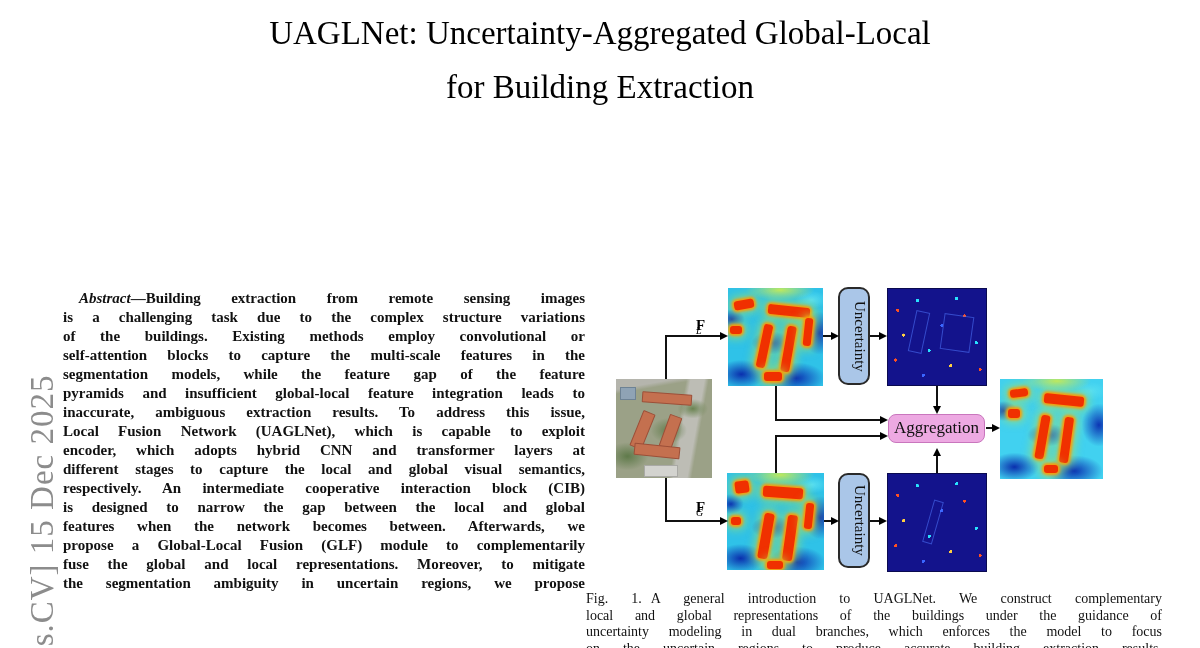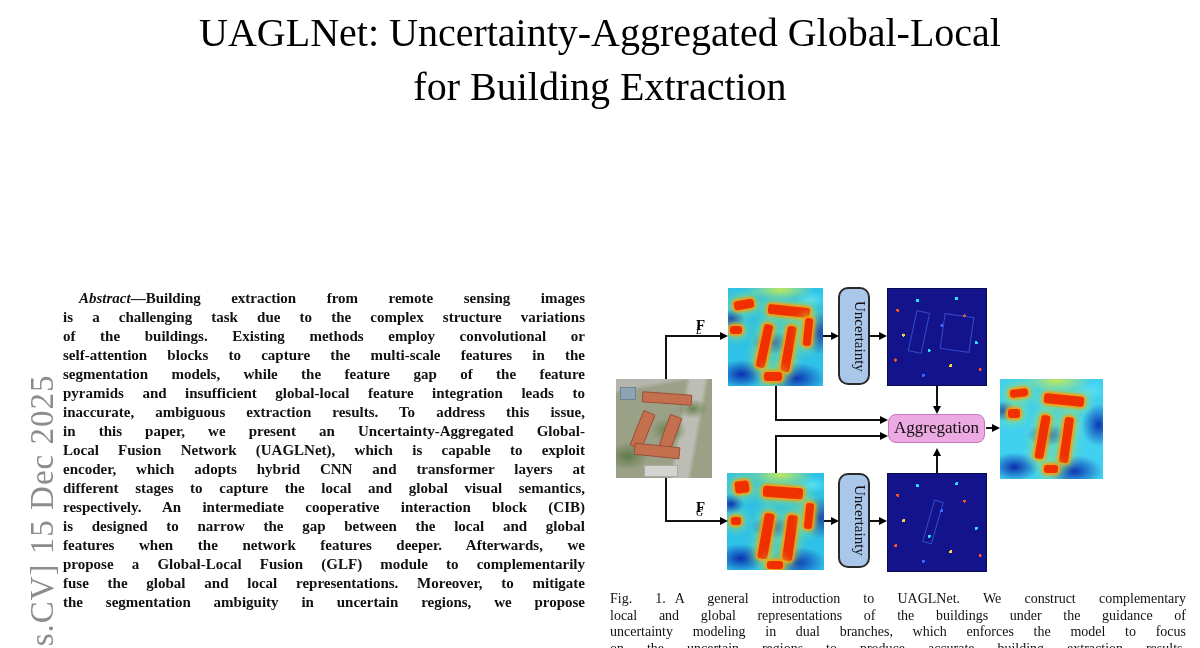--- a/index.html
+++ b/index.html
@@ -6,21 +6,21 @@
   .page{position:relative;width:1200px;height:648px;background:#fff;overflow:hidden;
         font-family:"Liberation Serif","DejaVu Serif",serif;color:#111;}
 
   
   .stamp{position:absolute;left:22px;top:322px;height:340px;width:40px;
          writing-mode:vertical-rl;transform:rotate(180deg);
          font-size:33px;letter-spacing:1px;color:#8c8c8c;white-space:nowrap;line-height:40px;}
 
   
   .title{position:absolute;left:0;top:6px;width:100%;text-align:center;
-         font-size:40px;line-height:54px;color:#000;}
+         font-size:33px;line-height:54px;color:#000;}
   .title div{white-space:nowrap;}
   .authors{position:absolute;left:0;top:178px;width:100%;text-align:center;
            font-size:18.5px;white-space:nowrap;color:#000;}
   .authors .it{font-style:italic;}
 
   
   .abstract{position:absolute;left:63px;top:289px;width:522px;height:359px;
             font-weight:bold;font-size:15px;line-height:19px;overflow:hidden;}
   .abs-line{text-align:justify;text-align-last:justify;height:19px;overflow:visible;white-space:nowrap;}
   .abs-first{text-indent:16px;}
@@ -83,21 +83,21 @@
 
   .ln{background:#111;}
   .flabel{font-size:15px;font-weight:bold;color:#000;}
   .flabel sub{font-size:10px;font-style:italic;font-weight:normal;position:static;}
   .ar{width:0;height:0;border:4px solid transparent;}
   .ar-r{border-left:8px solid #000;border-top-width:4px;border-bottom-width:4px;}
   .ar-d{border-top:8px solid #000;border-left-width:4px;border-right-width:4px;}
   .ar-u{border-bottom:8px solid #000;border-left-width:4px;border-right-width:4px;}
 
   
-  .caption{position:absolute;left:610px;top:591px;width:576px;height:57px;overflow:visible;
+  .caption{position:absolute;left:586px;top:591px;width:576px;height:57px;overflow:visible;
            font-size:14px;line-height:16.5px;color:#111;}
   .cap-line{text-align:justify;text-align-last:justify;height:16.5px;white-space:nowrap;}
   .cap-first .cap-label{margin-right:9px;}
 </style>
 </head>
 <body>
 
 <div class="page">
 
   <div class="stamp">cs.CV]  15 Dec 2025</div>
@@ -110,27 +110,26 @@
 
   <div class="abstract">
     <div class="abs-line abs-first"><span class="abs-label">Abstract</span><span>—Building extraction from remote sensing images</span></div>
     <div>
         <div class="abs-line">is a challenging task due to the complex structure variations</div>
         <div class="abs-line">of the buildings. Existing methods employ convolutional or</div>
         <div class="abs-line">self-attention blocks to capture the multi-scale features in the</div>
         <div class="abs-line">segmentation models, while the feature gap of the feature</div>
         <div class="abs-line">pyramids and insufficient global-local feature integration leads to</div>
         <div class="abs-line">inaccurate, ambiguous extraction results. To address this issue,</div>
-        <div class="abs-line">in this paper, we present an Uncertainty-Aggregated Global-</div>
         <div class="abs-line">Local Fusion Network (UAGLNet), which is capable to exploit</div>
         <div class="abs-line">encoder, which adopts hybrid CNN and transformer layers at</div>
         <div class="abs-line">different stages to capture the local and global visual semantics,</div>
         <div class="abs-line">respectively. An intermediate cooperative interaction block (CIB)</div>
         <div class="abs-line">is designed to narrow the gap between the local and global</div>
-        <div class="abs-line">features when the network features deeper. Afterwards, we</div>
+        <div class="abs-line">features when the network becomes between. Afterwards, we</div>
         <div class="abs-line">propose a Global-Local Fusion (GLF) module to complementarily</div>
         <div class="abs-line">fuse the global and local representations. Moreover, to mitigate</div>
         <div class="abs-line">the segmentation ambiguity in uncertain regions, we propose</div>
       </div>
   </div>
 
   <div class="figure">
 
     <div class="sat">
       <i class="roof" style="left:26px;top:14px;width:50px;height:11px;transform:rotate(4deg);"></i>

